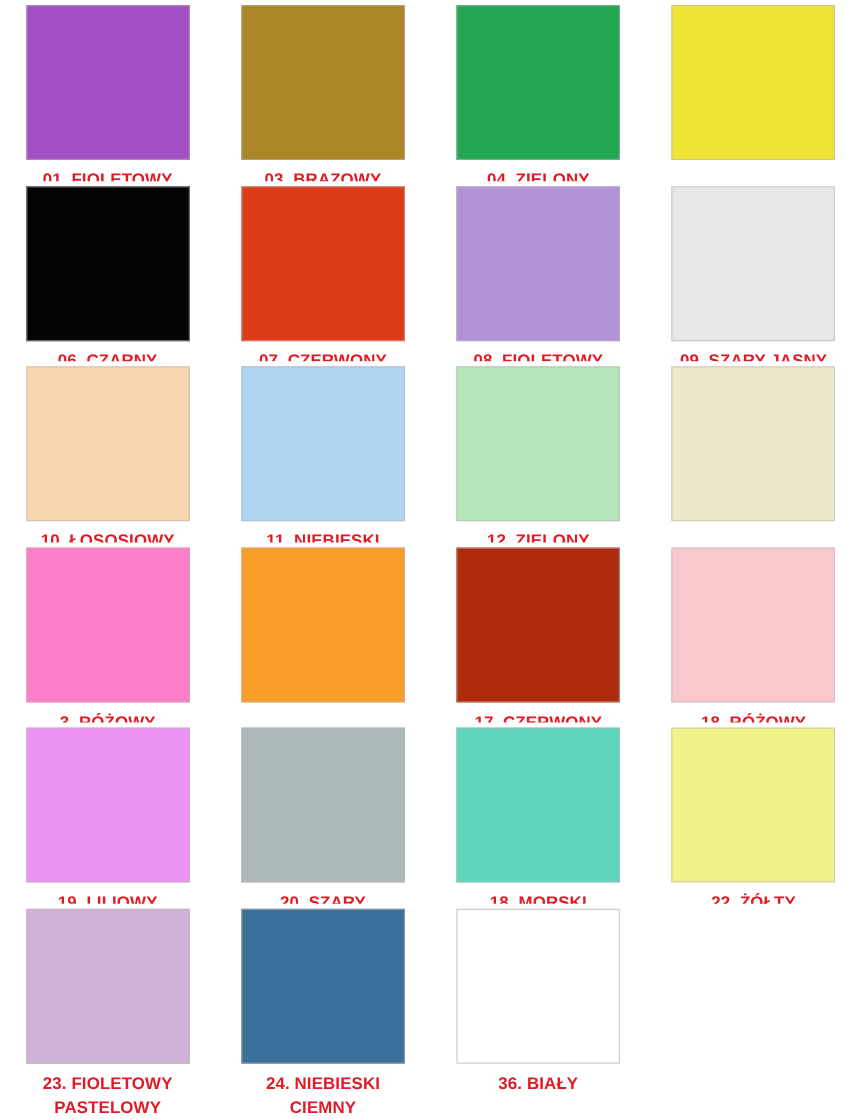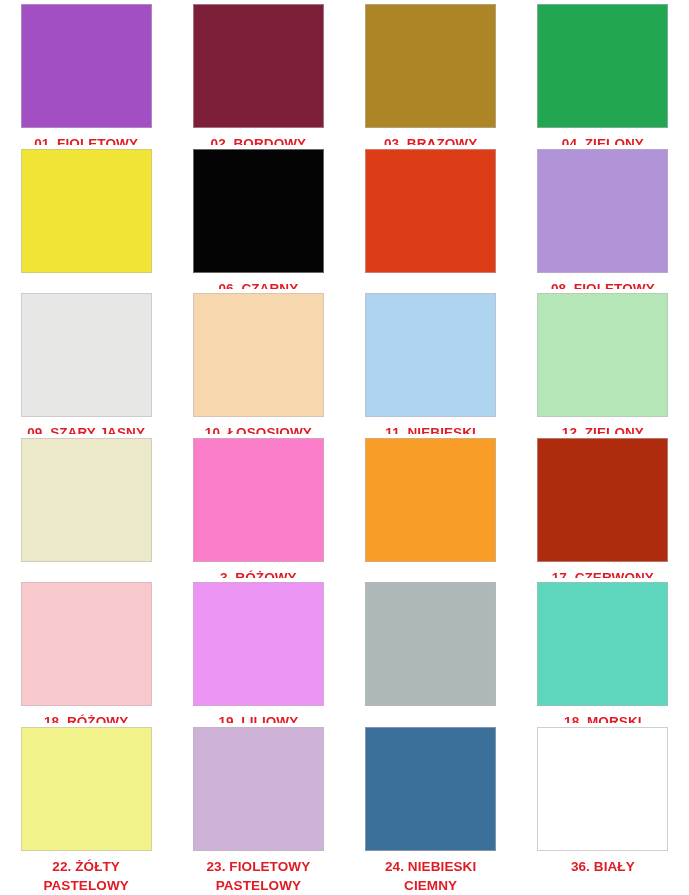--- a/index.html
+++ b/index.html
@@ -61,40 +61,37 @@
 </head>
 <body>
 
 <div id="palette-grid">
     <div class="swatch-cell">
       <div class="swatch-chip" style="background-color: rgb(162, 79, 196);"></div>
       <div class="swatch-label">01. FIOLETOWY
 CIEMNY</div>
     </div>
     <div class="swatch-cell">
-      <div class="swatch-chip" style="background-color: rgb(125, 31, 56);"></div>
-      <div class="swatch-label">02. BORDOWY</div>
-    </div>
-    <div class="swatch-cell">
       <div class="swatch-chip" style="background-color: rgb(171, 133, 38);"></div>
       <div class="swatch-label">03. BRĄZOWY</div>
     </div>
     <div class="swatch-cell">
       <div class="swatch-chip" style="background-color: rgb(34, 166, 82);"></div>
       <div class="swatch-label">04. ZIELONY</div>
     </div>
     <div class="swatch-cell">
       <div class="swatch-chip" style="background-color: rgb(240, 228, 54);"></div>
     </div>
     <div class="swatch-cell">
       <div class="swatch-chip" style="background-color: rgb(4, 4, 4);"></div>
       <div class="swatch-label">06. CZARNY</div>
     </div>
     <div class="swatch-cell">
       <div class="swatch-chip" style="background-color: rgb(220, 60, 22);"></div>
+      <div class="swatch-label">07. CZERWONY</div>
     </div>
     <div class="swatch-cell">
       <div class="swatch-chip" style="background-color: rgb(177, 147, 216);"></div>
       <div class="swatch-label">08. FIOLETOWY</div>
     </div>
     <div class="swatch-cell">
       <div class="swatch-chip" style="background-color: rgb(231, 232, 230);"></div>
       <div class="swatch-label">09. SZARY JASNY</div>
     </div>
     <div class="swatch-cell">
@@ -131,20 +128,21 @@
       <div class="swatch-chip" style="background-color: rgb(249, 200, 204);"></div>
       <div class="swatch-label">18. RÓŻOWY
 PASTELOWY</div>
     </div>
     <div class="swatch-cell">
       <div class="swatch-chip" style="background-color: rgb(236, 148, 243);"></div>
       <div class="swatch-label">19. LILIOWY</div>
     </div>
     <div class="swatch-cell">
       <div class="swatch-chip" style="background-color: rgb(173, 184, 184);"></div>
+      <div class="swatch-label">20. SZARY</div>
     </div>
     <div class="swatch-cell">
       <div class="swatch-chip" style="background-color: rgb(94, 214, 189);"></div>
       <div class="swatch-label">18. MORSKI</div>
     </div>
     <div class="swatch-cell">
       <div class="swatch-chip" style="background-color: rgb(242, 242, 138);"></div>
       <div class="swatch-label">22. ŻÓŁTY
 PASTELOWY</div>
     </div>

